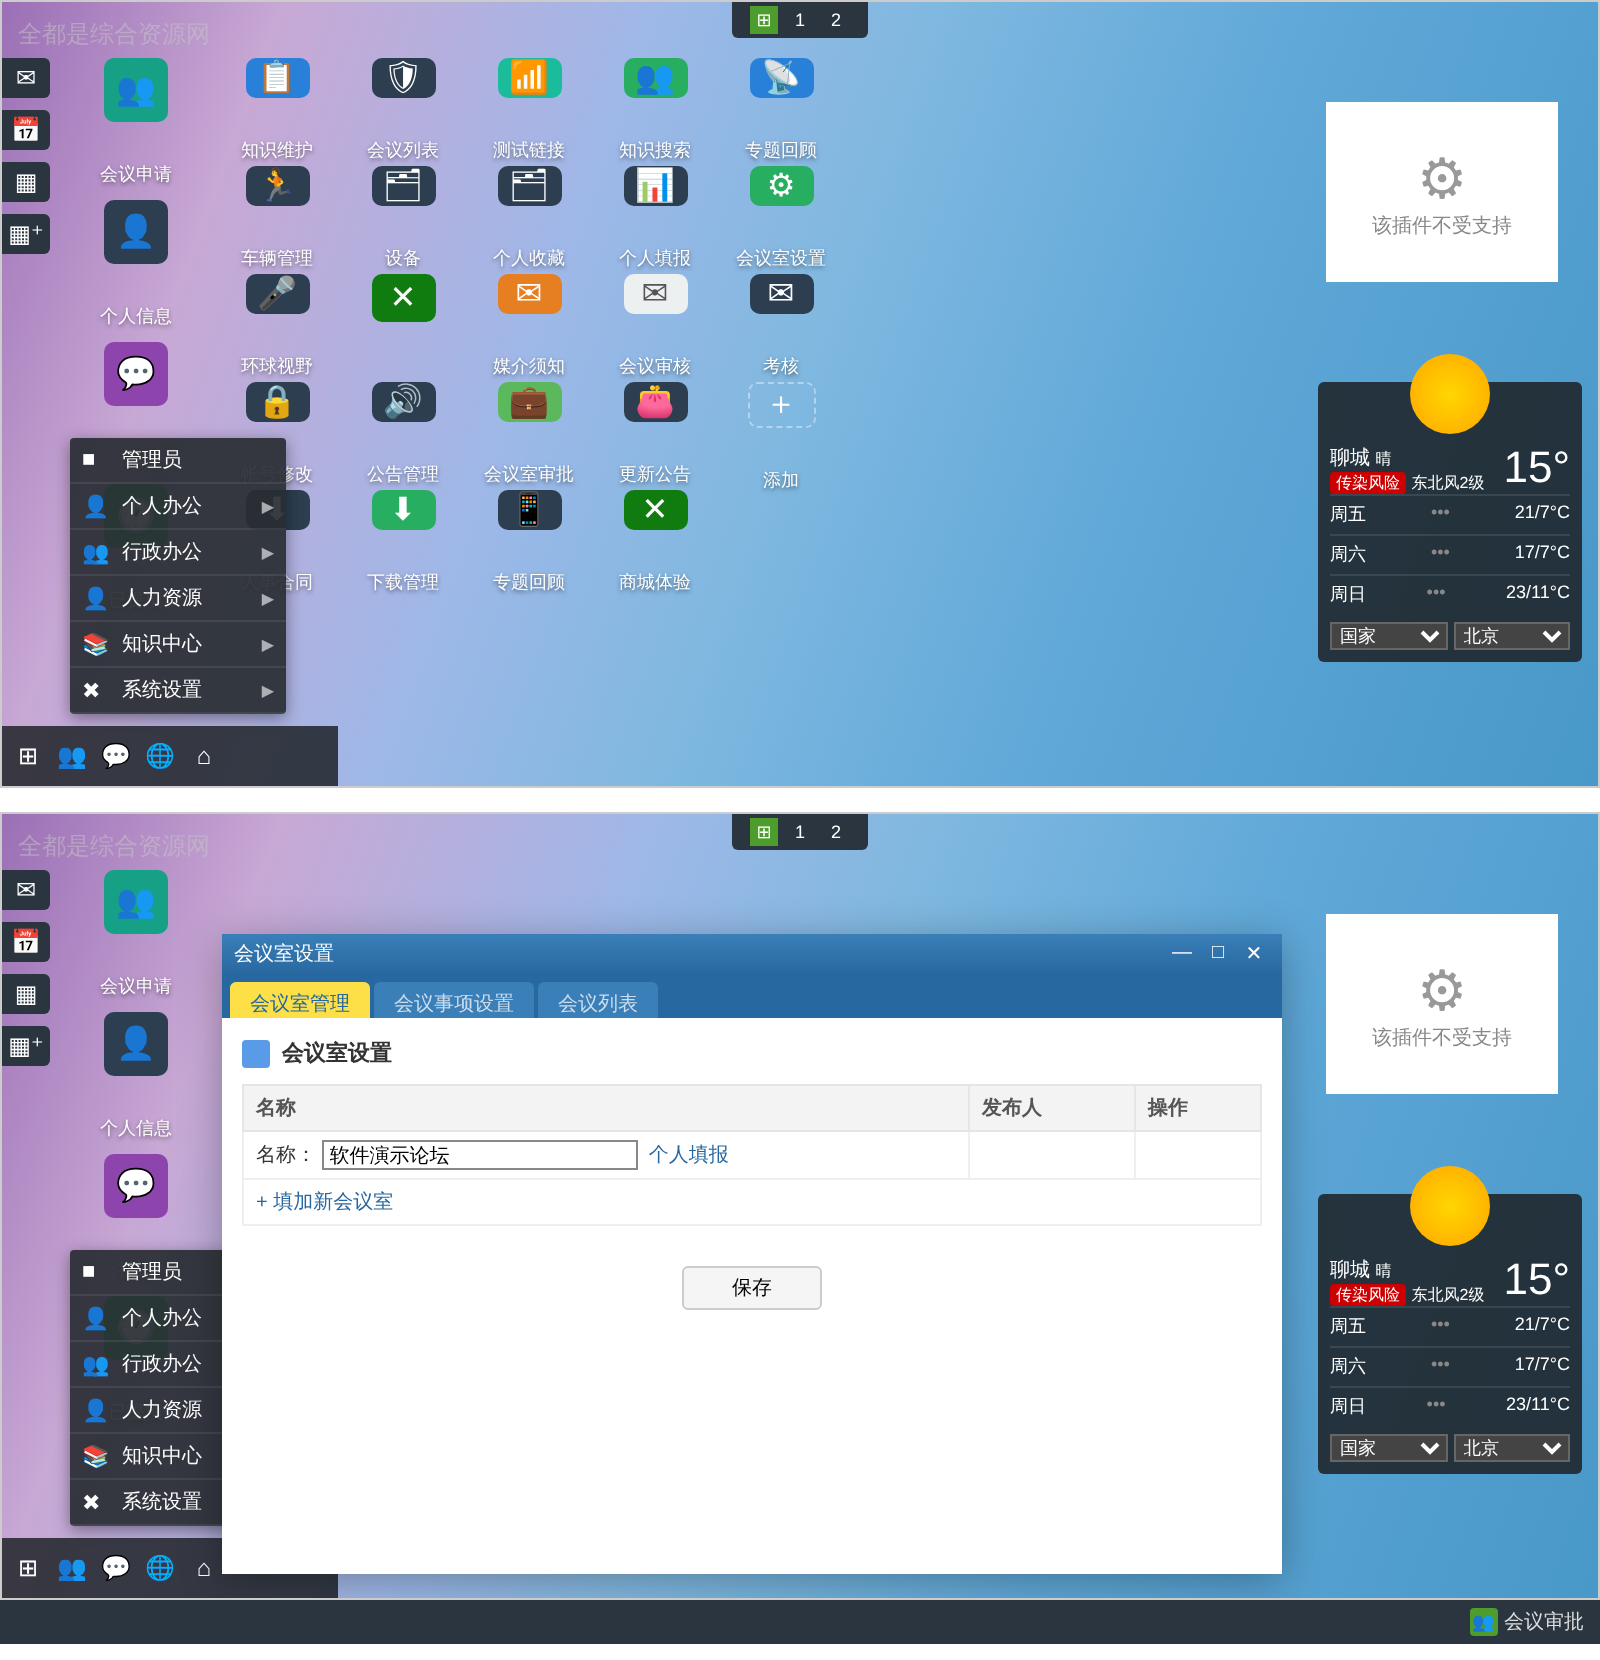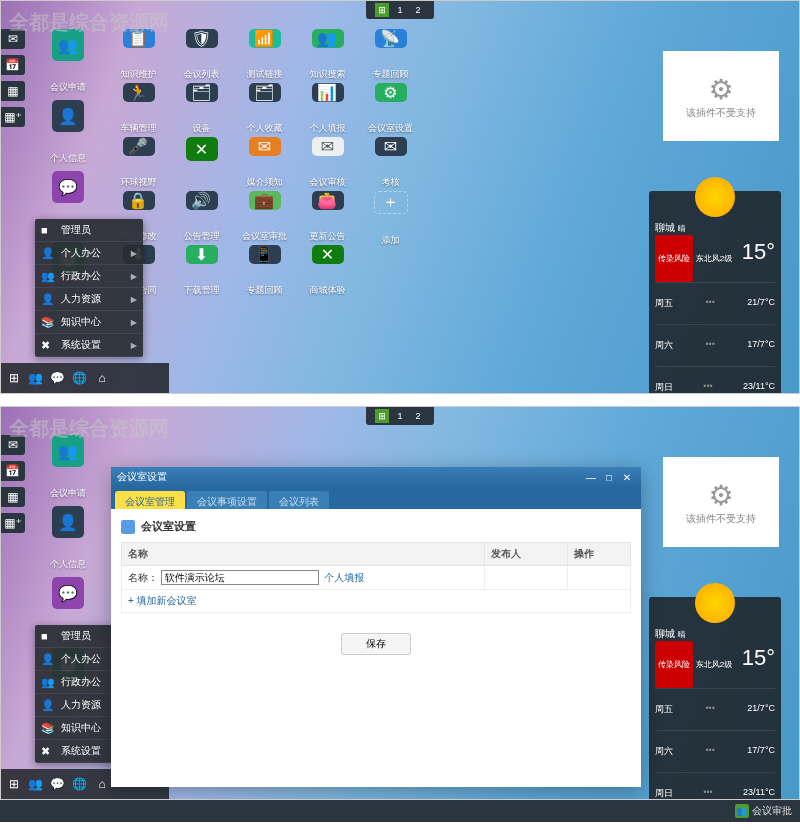--- a/index.html
+++ b/index.html
@@ -1,40 +1,40 @@
 <!DOCTYPE html>
 <html><head>
 <meta charset="utf-8">
 <style>
 body{margin:0;font-family:"Microsoft YaHei",sans-serif;font-size:11px;color:#fff;width:800px;background:#fff}
 .screen{position:relative;width:800px;height:394px;background:linear-gradient(110deg,#9b6fb5 0%,#c8a8d5 15%,#9eb8e8 35%,#7fb8e0 50%,#5fa8d8 70%,#4898c8 100%);overflow:hidden;border:1px solid #ccc;box-sizing:border-box}
 .sep{height:12px;background:#fff}
-.watermark{position:absolute;top:8px;left:8px;font-size:20px;color:rgba(200,200,200,.5);font-weight:bold;pointer-events:none;z-index:100}
+.watermark{position:absolute;top:8px;left:8px;font-size:12px;color:rgba(200,200,200,.5);font-weight:normal;pointer-events:none;z-index:100}
 .topbar{position:absolute;top:0;left:50%;transform:translateX(-50%);height:18px;width:68px;background:#2a3540;border-radius:0 0 3px 3px;display:flex;align-items:center;justify-content:center;gap:4px}
 .topbar .ic{width:14px;height:14px;display:flex;align-items:center;justify-content:center;font-size:9px}
 .topbar .g{background:#4c9c2e}
 .leftbar{position:absolute;left:0;top:28px;width:28px;display:flex;flex-direction:column;gap:6px}
 .leftbar .li{width:24px;height:20px;background:#2a3540;border-radius:0 3px 3px 0;display:flex;align-items:center;justify-content:center;font-size:12px}
 .appcol{position:absolute;left:36px;top:28px;width:62px}
 .app{display:flex;flex-direction:column;align-items:center;margin-bottom:6px}
 .app .box{width:32px;height:32px;border-radius:5px;display:flex;align-items:center;justify-content:center;font-size:16px}
 .app .lbl{font-size:9px;margin-top:20px;text-shadow:0 1px 2px rgba(0,0,0,.5)}
 .grid{position:absolute;left:110px;top:28px;display:grid;grid-template-columns:repeat(6,55px);grid-template-rows:repeat(5,50px);gap:4px 8px}
 .startmenu{position:absolute;left:34px;bottom:36px;width:108px;background:rgba(40,45,50,.92);border-radius:2px;box-shadow:0 2px 8px rgba(0,0,0,.4)}
 .startmenu .itm{height:22px;display:flex;align-items:center;padding:0 6px;border-bottom:1px solid rgba(255,255,255,.08);font-size:10px}
 .startmenu .itm .ic{width:14px;margin-right:6px;font-size:11px}
 .startmenu .itm .arr{margin-left:auto;font-size:8px;opacity:.6}
 .taskbar{position:absolute;left:0;bottom:0;height:30px;width:160px;background:rgba(30,35,40,.85);display:flex;align-items:center;padding:0 4px;gap:4px}
 .taskbar .tb{width:18px;height:18px;display:flex;align-items:center;justify-content:center;font-size:12px}
-.weather{position:absolute;right:18px;top:190px;width:120px;background:rgba(30,35,40,.88);border-radius:3px;padding:6px;font-size:10px}
+.weather{position:absolute;right:8px;top:190px;width:120px;background:rgba(30,35,40,.88);border-radius:3px;padding:6px;font-size:10px}
 .weather .sun{width:40px;height:40px;background:radial-gradient(circle,#ffd700,#ffa500);border-radius:50%;margin:-20px auto 4px}
 .weather .main{display:flex;justify-content:space-between;align-items:center}
 .weather .temp{font-size:22px;font-weight:300}
-.weather .badge{background:#c00;font-size:8px;padding:18px 3px;border-radius:2px;display:inline-block}
-.weather .row{display:flex;justify-content:space-between;padding:14px 0;border-top:1px solid rgba(255,255,255,.1);font-size:9px}
+.weather .badge{background:#c00;font-size:8px;padding:0 3px;border-radius:2px;display:inline-block}
+.weather .row{display:flex;justify-content:space-between;padding:3px 0;border-top:1px solid rgba(255,255,255,.1);font-size:9px}
 .weather .dots{color:#888}
 .weather .sel{display:flex;gap:3px;margin-top:4px}
 .weather select{font-size:9px;background:#444;color:#fff;border:1px solid #666;flex:1}
 .plugin{position:absolute;right:20px;top:50px;width:116px;height:90px;background:#fff;display:flex;flex-direction:column;align-items:center;justify-content:center;color:#888;font-size:10px}
 .plugin .pz{font-size:28px;color:#999}
 .window{position:absolute;left:110px;top:60px;width:530px;height:320px;background:#fff;color:#333;box-shadow:0 4px 20px rgba(0,0,0,.3);display:flex;flex-direction:column}
 .window .titlebar{height:20px;background:linear-gradient(#3a7fb8,#2868a0);color:#fff;display:flex;align-items:center;padding:0 6px;font-size:10px}
 .window .titlebar .ctrls{margin-left:auto;display:flex;gap:2px}
 .window .titlebar .ctrls span{width:16px;text-align:center;cursor:pointer}
 .window .tabs{height:22px;background:#2868a0;display:flex;padding-left:4px}

